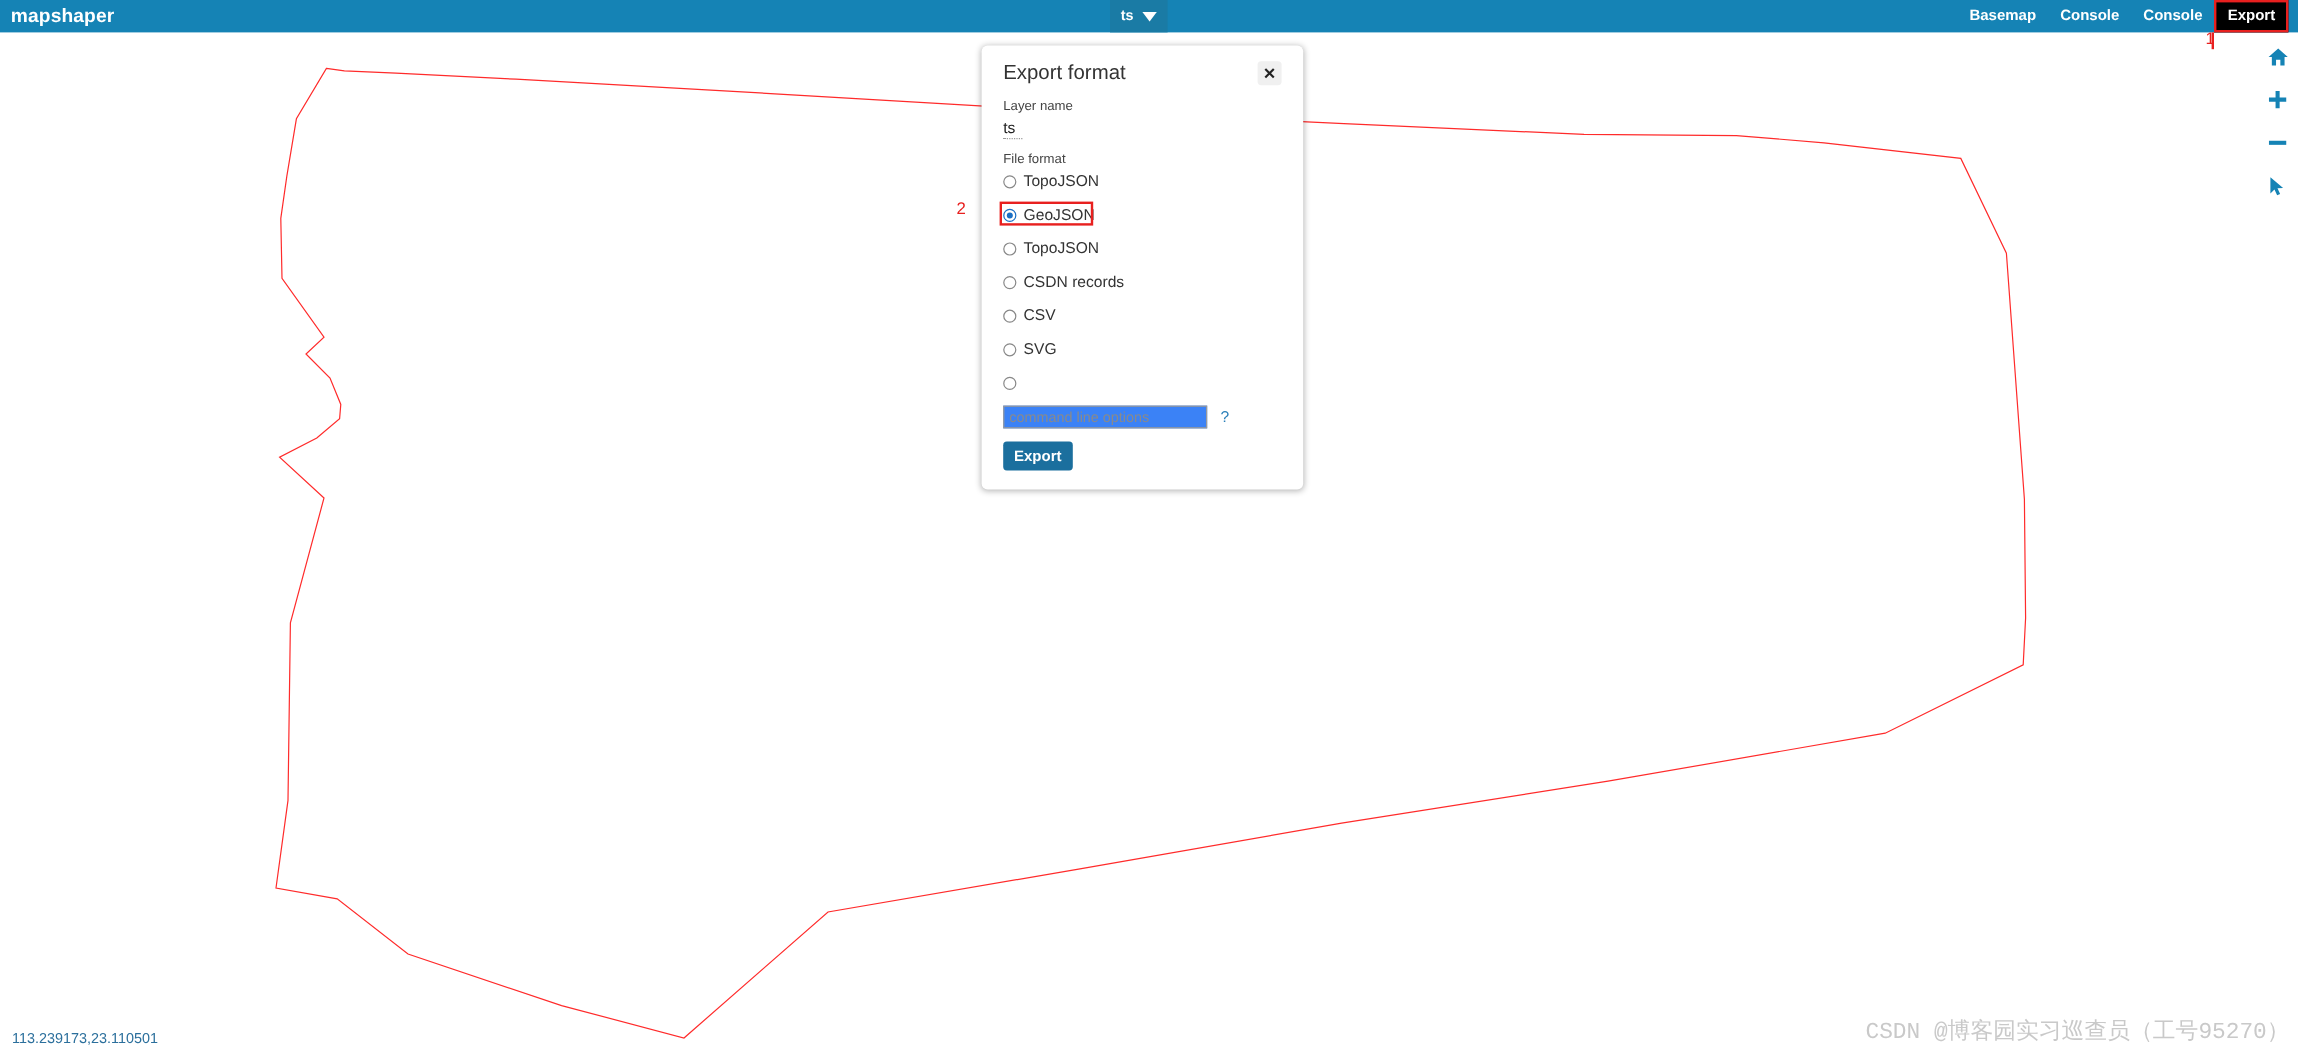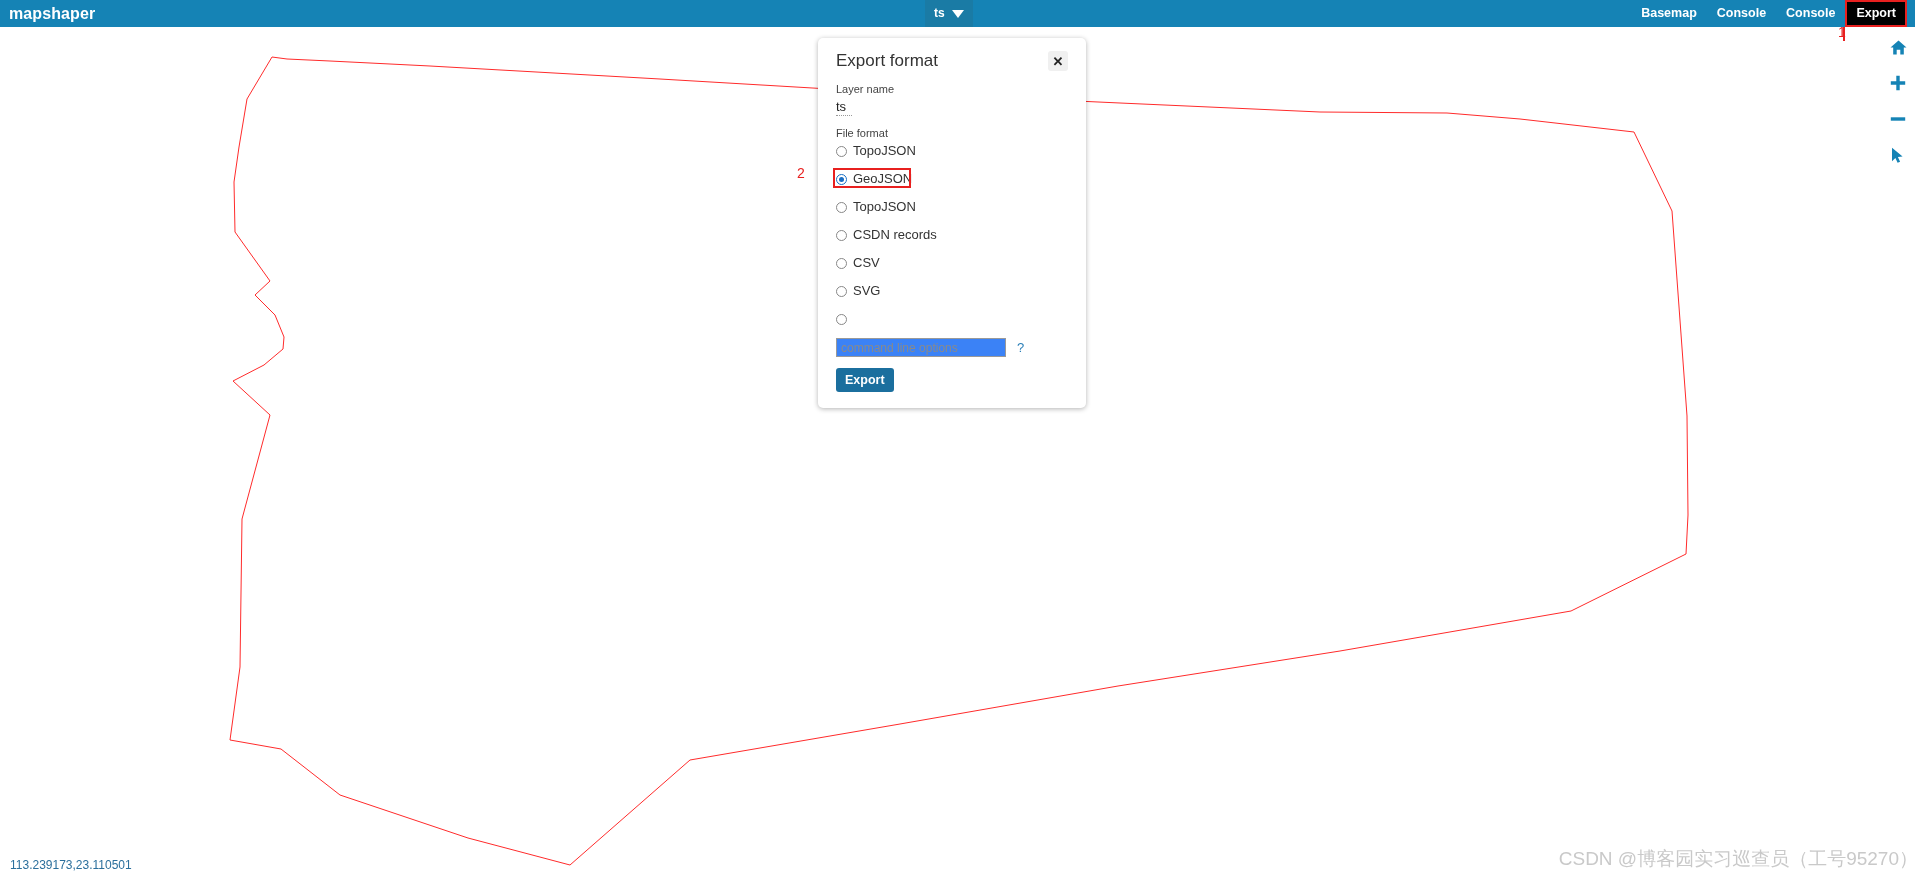--- a/index.html
+++ b/index.html
@@ -121,26 +121,26 @@
   #coords {
     position: absolute;
     left: 10px; bottom: 8px;
     color: #2b6f9c;
     font-size: 12px;
     z-index: 30;
     white-space: nowrap;
   }
   #watermark {
     position: absolute;
-    right: 2px; bottom: 8px;
+    right: 12px; bottom: 8px;
     color: #c9c9c9;
     font-size: 19px;
     z-index: 30;
     white-space: nowrap;
-    font-family: Liberation Sans, sans-serif;
+    font-family: Liberation Mono, monospace;
   }
 
   
   .annot-num {
     position: absolute;
     color: #e8201f;
     font-size: 14px;
     font-weight: normal;
     z-index: 60;
     font-family: "Liberation Sans", sans-serif;

